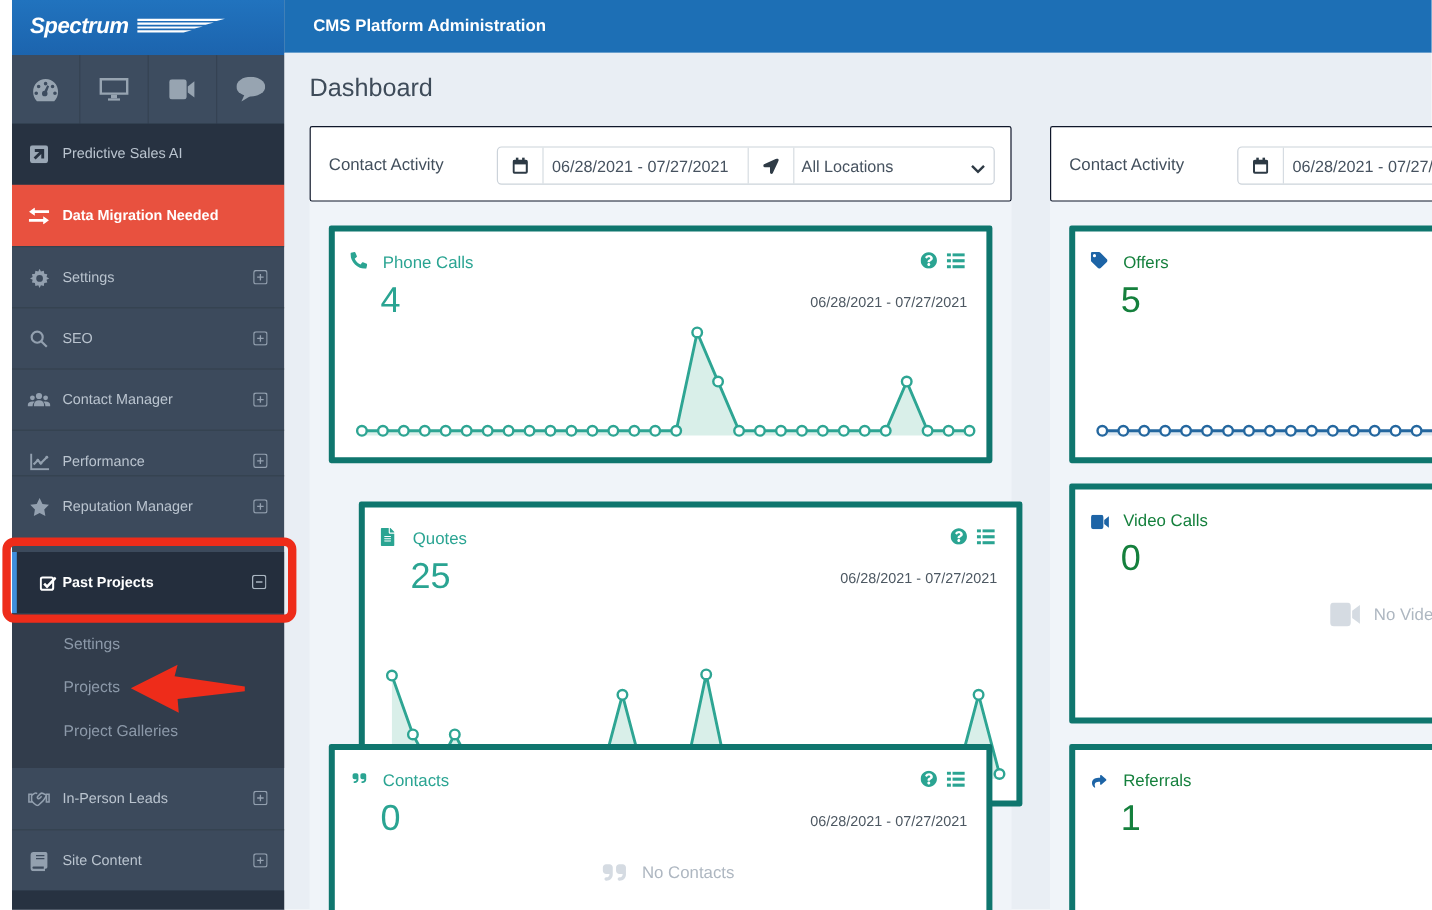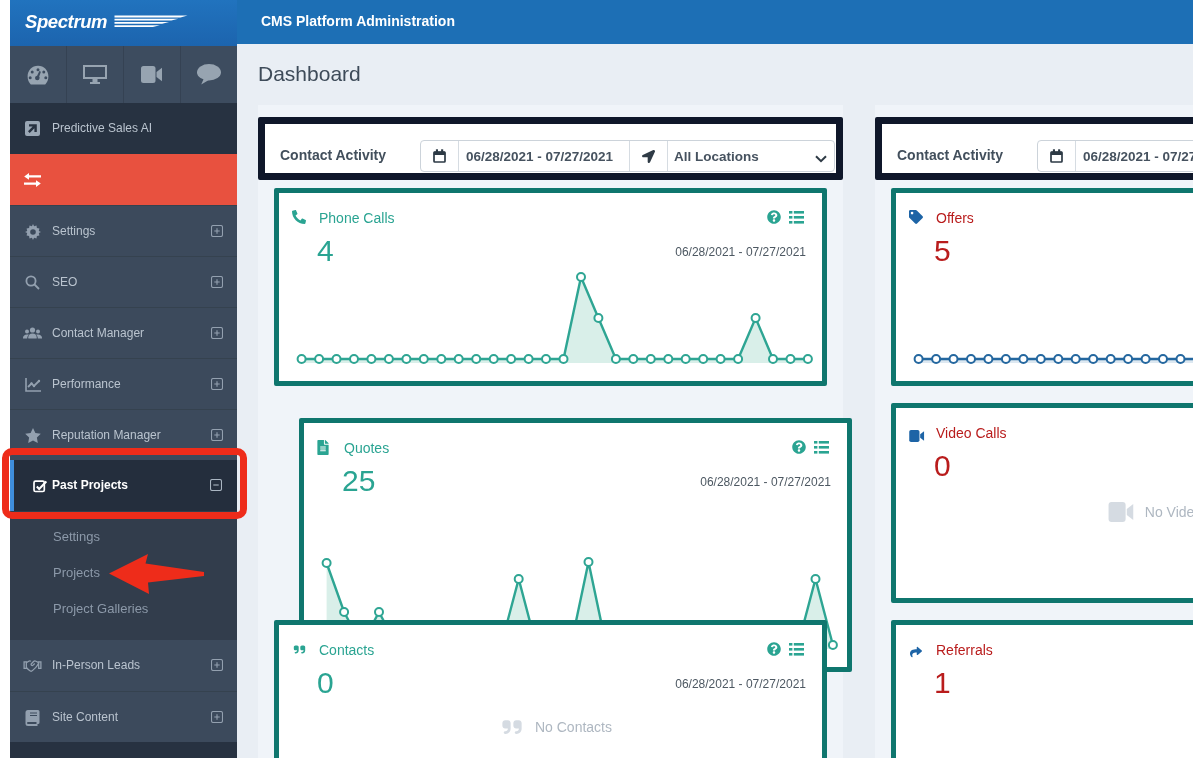--- a/index.html
+++ b/index.html
@@ -18,37 +18,37 @@
 .mrow .mplus { position:absolute; right:14px; top:19px; }
 .sep { border-top:1px solid #35424f; }
 .subtxt { position:absolute; left:43px; width:180px; color:#8c99a9; font-size:13px; line-height:36px; }
 
 #topbar { position:absolute; left:237px; top:0; width:956px; height:44px; background:#1d6fb5;
   color:#fff; font-size:14px; font-weight:700; line-height:42px; padding-left:24px; }
 #content { position:absolute; left:237px; top:44px; width:956px; height:714px; background:#e9eef4; }
 #dash { position:absolute; left:258px; top:62px; font-size:21px; color:#3e4b59; line-height:24px; }
 .panel { position:absolute; top:105px; width:585px; height:660px; background:#f0f4f9; }
 #panelL { left:258px; } #panelR { left:875px; }
-.hcard { position:absolute; left:0; top:12px; width:585px; height:63px; background:#fff; border:7px solid #0f172a; border-radius:2px;font-weight:bold; }
+.hcard { position:absolute; left:0; top:0; width:585px; height:63px; background:#fff; border:1px solid #0f172a; border-radius:2px; }
 .hcard .hlabel { position:absolute; left:15px; top:0; line-height:63px; font-size:14px; color:#424f5c; }
 .igroup { position:absolute; left:155px; top:16px; height:32px; width:415px; border:1px solid #ccd3da; border-radius:4px; background:#fff; display:flex; align-items:center; }
 .igroup .divr { width:1px; background:#d6dce2; height:30px; }
 .icbox { width:37px; display:flex; align-items:center; justify-content:center; }
 .navbox { width:37px; display:flex; align-items:center; justify-content:center; }
 .datetxt { width:170px; font-size:13.5px; color:#46525f; padding-left:7px; }
 .selbox { flex:1; position:relative; font-size:13.5px; color:#46525f; padding-left:6px; }
 .card { position:absolute; left:16px; width:553px; height:198px; background:#fff; border:5px solid #0f766e; border-radius:2px; }
 .ctitle { position:absolute; left:40px; top:17px; font-size:14px; }
 .cicon { position:absolute; left:13px; top:17px; }
 .cnum { position:absolute; left:38px; top:41px; font-size:30px; }
 .cdate { position:absolute; right:16px; top:52px; font-size:12px; color:#4d5862; }
 .cbtns { position:absolute; right:18px; top:17px; display:flex; gap:8px; align-items:center; }
 .chart { position:absolute; left:0; bottom:0; }
 .teal { color:#2aa492; }
-.blue { color:#b91c1c; }
+.blue { color:#15803d; }
 .noitems { position:absolute; left:0; top:91px; width:553px; display:flex; align-items:center; justify-content:center; gap:10px; color:#aeb7c1; font-size:14px; }
 
 #annrect { position:absolute; left:2px; top:448px; width:245px; height:71px; border:7px solid #ee2c1a; border-radius:10px; z-index:50; }
 #annarrow { position:absolute; left:105px; top:550px; z-index:50; }
 </style>
 </head>
 <body>
 <div id="sidebar"></div>
 <div id="logo">
   <svg width="227" height="46" viewBox="0 0 227 46">
@@ -107,20 +107,21 @@
   </div>
   <div class="mtxt">Predictive Sales AI</div>
 </div>
 <div class="mrow" style="top:154px; background:#e8513f; color:#fff; font-weight:700;">
   <div class="micon">
     <svg width="17" height="14" viewBox="0 0 17 14" fill="#fff">
       <path d="M5 0 L5 2.2 L17 2.2 L17 4.6 L5 4.6 L5 6.8 L0.2 3.4 Z"></path>
       <path d="M12 7.2 L12 9.4 L0 9.4 L0 11.8 L12 11.8 L12 14 L16.8 10.6 Z"></path>
     </svg>
   </div>
+  <div class="mtxt">Data Migration Needed</div>
 </div>
 <div class="mrow sep" style="top:205px;">
   <div class="micon">
     <svg width="16" height="16" viewBox="0 0 16 16" fill="#93a0af">
       <path d="M8 0 l1.1 2.2 2.4-.6 .4 2.5 2.5 .4-.6 2.4 2.2 1.1-2.2 1.1 .6 2.4-2.5 .4-.4 2.5-2.4-.6 -1.1 2.2-1.1-2.2-2.4 .6-.4-2.5-2.5-.4 .6-2.4-2.2-1.1 2.2-1.1-.6-2.4 2.5-.4 .4-2.5 2.4 .6 Z M8 5.2 a2.8 2.8 0 1 0 0 5.6 a2.8 2.8 0 1 0 0-5.6 Z" fill-rule="evenodd"></path>
     </svg>
   </div>
   <div class="mtxt">Settings</div>
   <div class="mplus">
     <svg width="12" height="12" viewBox="0 0 12 12">
@@ -174,21 +175,21 @@
     </svg>
   </div>
   <div class="mtxt">Performance</div>
   <div class="mplus">
     <svg width="12" height="12" viewBox="0 0 12 12">
       <rect x="0.5" y="0.5" width="11" height="11" rx="1.8" fill="none" stroke="#93a0af" stroke-width="1.1"></rect>
       <path d="M6 3.3 v5.4 M3.3 6 h5.4" stroke="#93a0af" stroke-width="1.1"></path>
     </svg>
   </div>
 </div>
-<div class="mrow sep" style="top:409px;">
+<div class="mrow sep" style="top:396px;">
   <div class="micon">
     <svg width="16" height="15" viewBox="0 0 16 15" fill="#93a0af">
       <path d="M8 0 l2.4 4.9 5.4 .8 -3.9 3.8 .9 5.4 -4.8-2.5 -4.8 2.5 .9-5.4 -3.9-3.8 5.4-.8 Z"></path>
     </svg>
   </div>
   <div class="mtxt">Reputation Manager</div>
   <div class="mplus">
     <svg width="12" height="12" viewBox="0 0 12 12">
       <rect x="0.5" y="0.5" width="11" height="11" rx="1.8" fill="none" stroke="#93a0af" stroke-width="1.1"></rect>
       <path d="M6 3.3 v5.4 M3.3 6 h5.4" stroke="#93a0af" stroke-width="1.1"></path>

